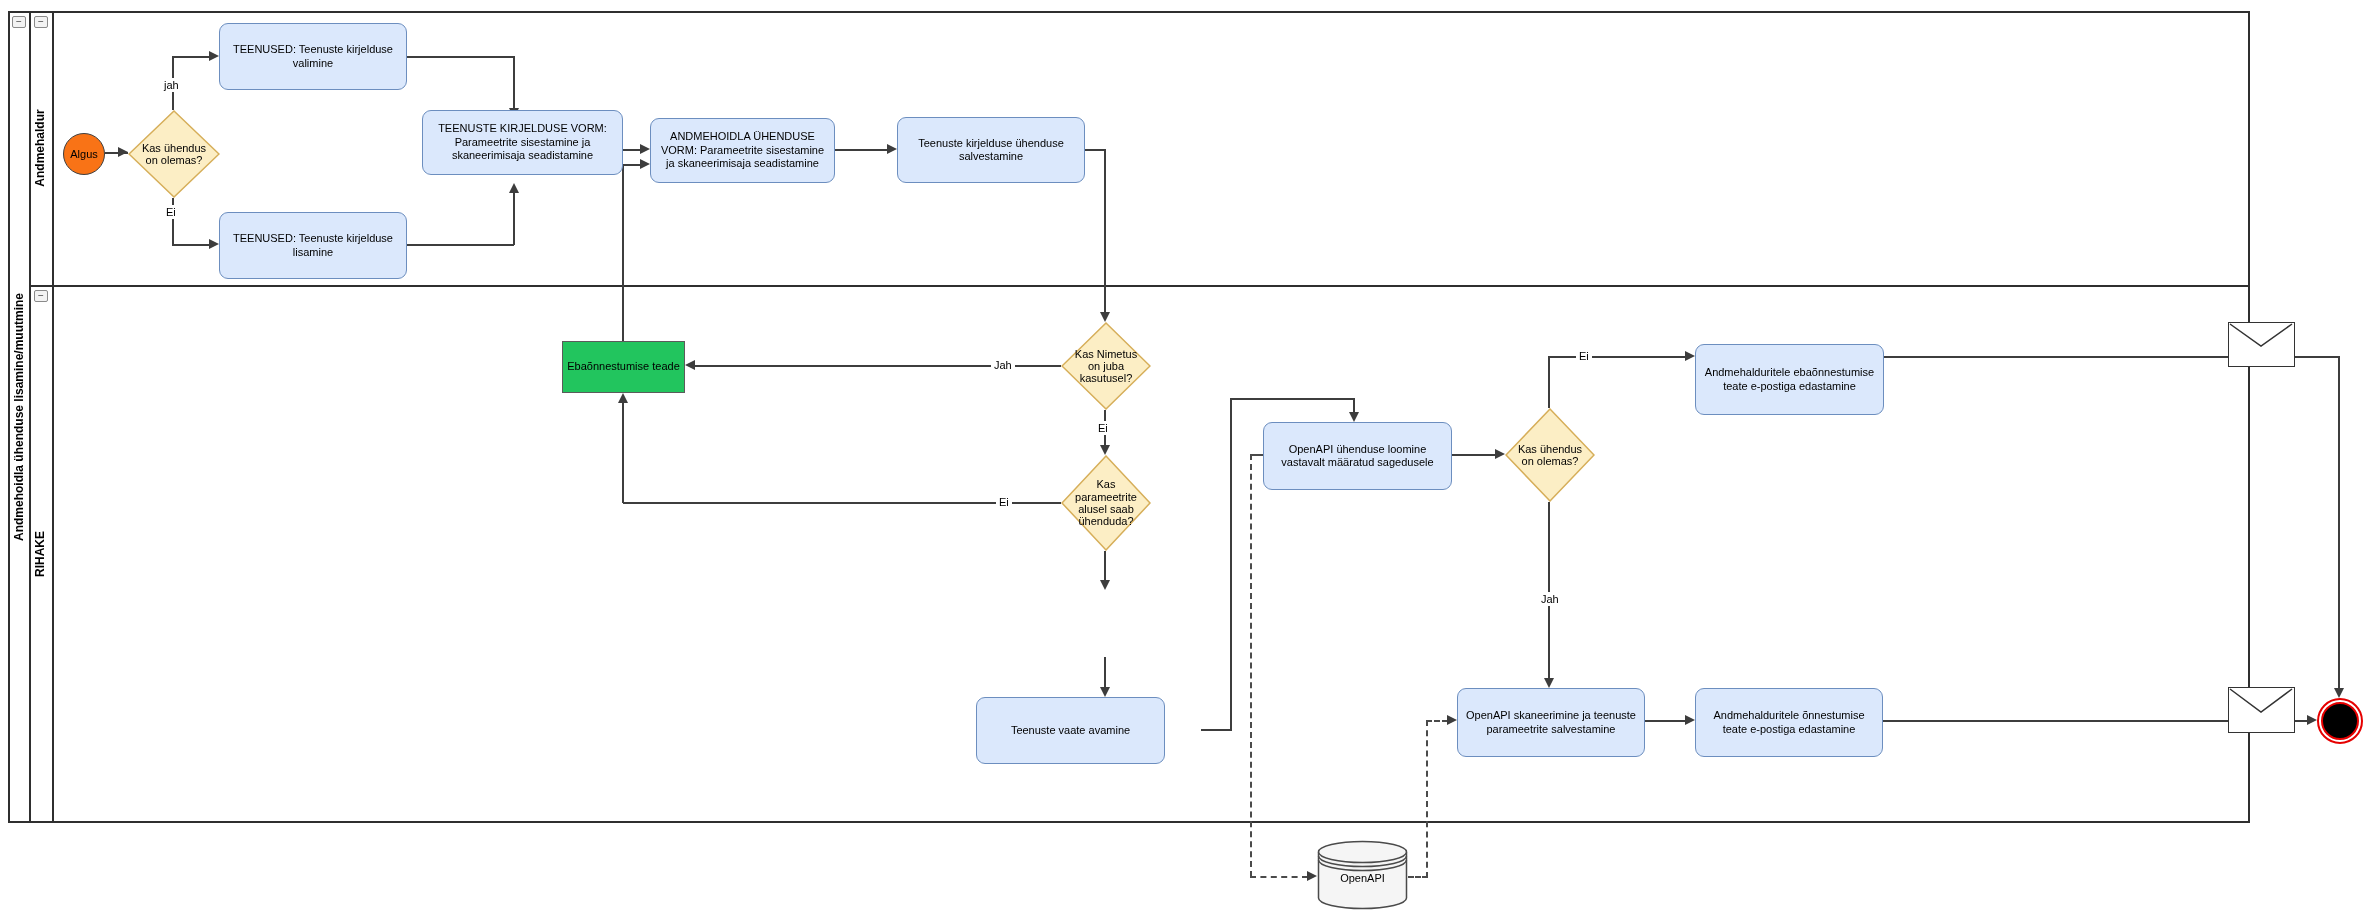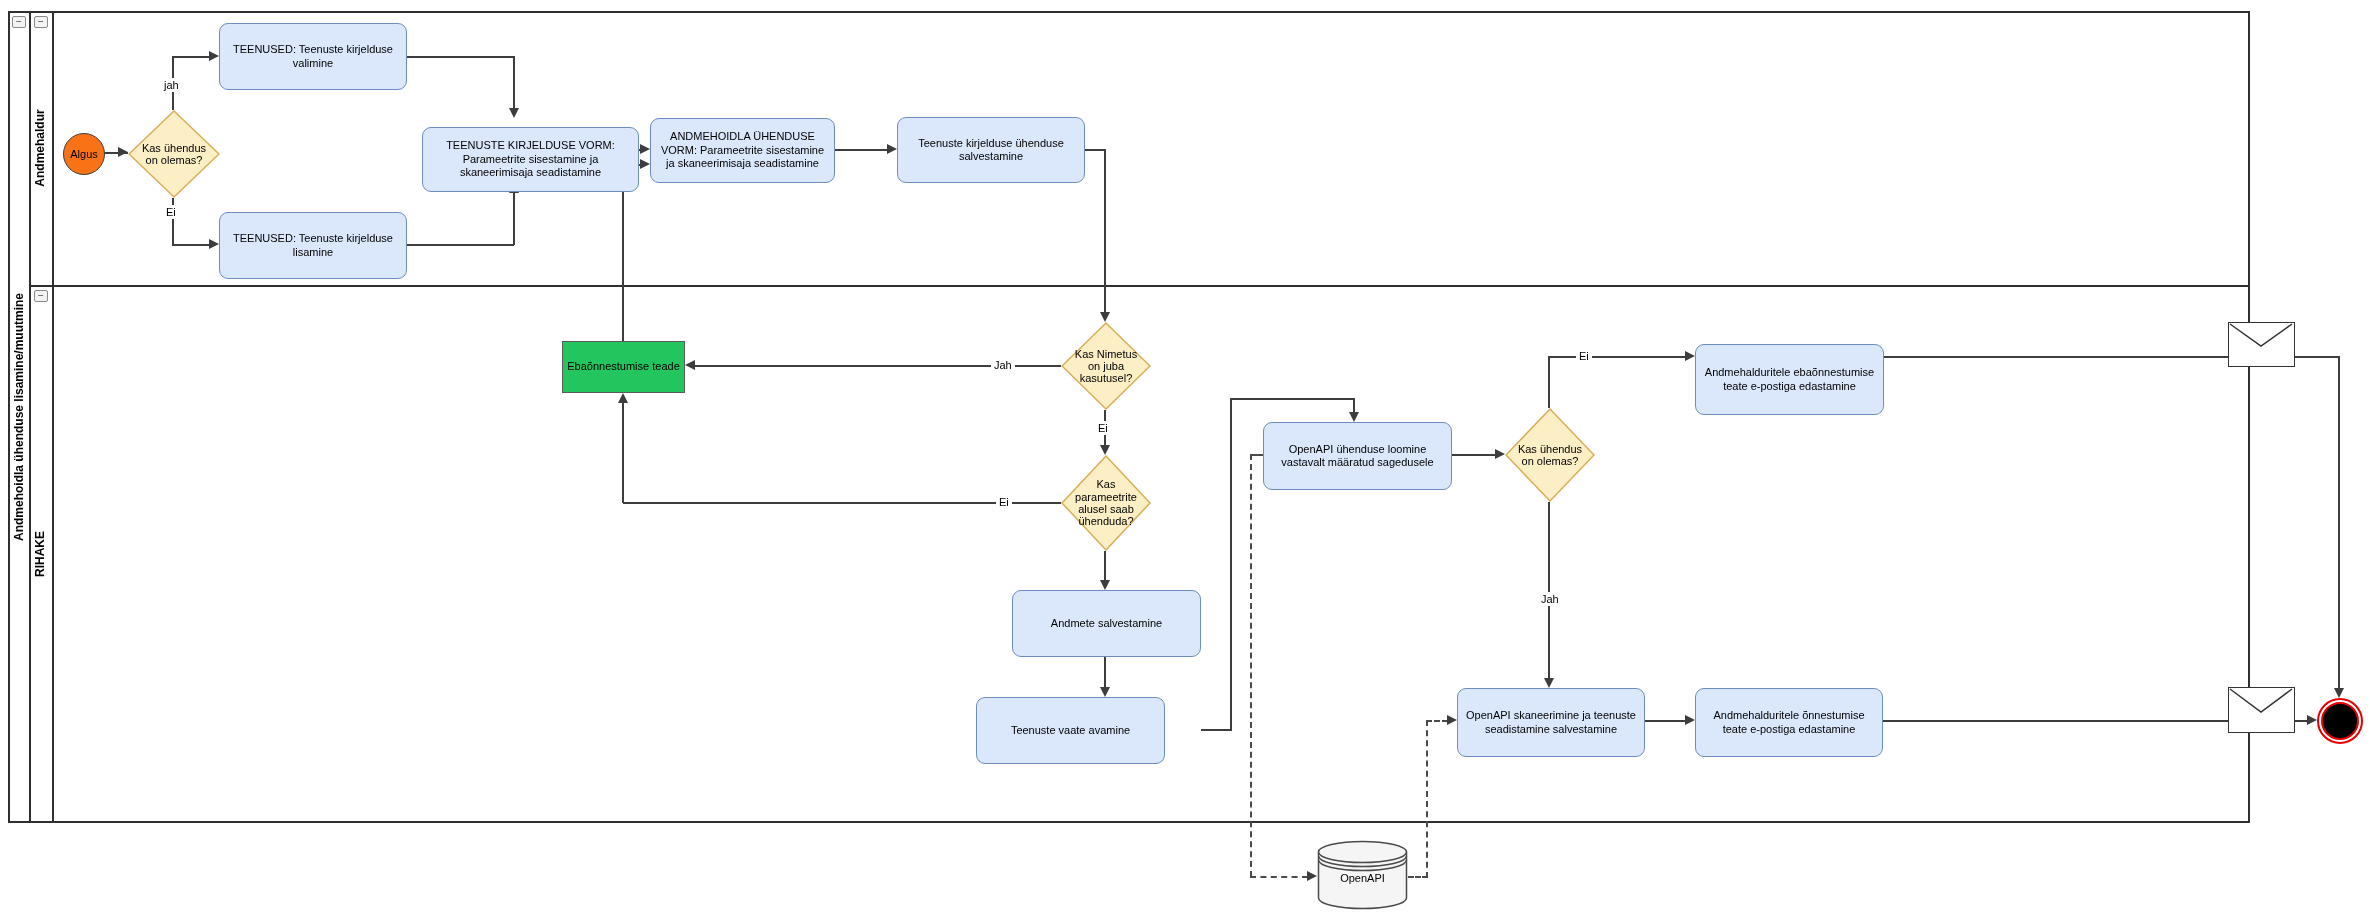--- a/index.html
+++ b/index.html
@@ -168,21 +168,21 @@
       </svg>
     <div class="gtext">Kas ühendus on olemas?</div>
   </div>
 
   <div class="task" style="left:219px;top:23px;width:188px;height:67px;">
     <span>TEENUSED: Teenuste kirjelduse valimine</span>
   </div>
   <div class="task" style="left:219px;top:212px;width:188px;height:67px;">
     <span>TEENUSED: Teenuste kirjelduse lisamine</span>
   </div>
-  <div class="task" style="left:422px;top:127px;width:217px;height:65px;">
+  <div class="task" style="left:422px;top:110px;width:201px;height:65px;">
     <span>TEENUSTE KIRJELDUSE VORM: Parameetrite sisestamine ja skaneerimisaja seadistamine</span>
   </div>
   <div class="task" style="left:897px;top:117px;width:188px;height:66px;">
     <span>Teenuste kirjelduse ühenduse salvestamine</span>
   </div>
   <div class="task" style="left:650px;top:118px;width:185px;height:65px;">
     <span>ANDMEHOIDLA ÜHENDUSE VORM: Parameetrite sisestamine ja skaneerimisaja seadistamine</span>
   </div>
 
   <div class="gw" style="left:1061px;top:322px;width:90px;height:88px;">
@@ -196,42 +196,39 @@
     <span>Ebaõnnestumise teade</span>
   </div>
 
   <div class="gw" style="left:1061px;top:455px;width:90px;height:96px;">
     <svg width="90" height="96">
         <polygon points="45,1 89,48 45,95 1,48" fill="#fceec5" stroke="#d6ae59" stroke-width="1.5"></polygon>
       </svg>
     <div class="gtext">Kas parameetrite alusel saab ühenduda?</div>
   </div>
 
-  <div class="task" style="left:1012px;top:590px;width:189px;height:67px;">
-    <span>Andmete salvestamine</span>
-  </div>
   <div class="task" style="left:976px;top:697px;width:189px;height:67px;">
     <span>Teenuste vaate avamine</span>
   </div>
   <div class="task" style="left:1263px;top:422px;width:189px;height:68px;">
     <span>OpenAPI ühenduse loomine vastavalt määratud sagedusele</span>
   </div>
 
   <div class="gw" style="left:1505px;top:408px;width:90px;height:94px;">
     <svg width="90" height="94">
         <polygon points="45,1 89,47 45,93 1,47" fill="#fceec5" stroke="#d6ae59" stroke-width="1.5"></polygon>
       </svg>
     <div class="gtext">Kas ühendus on olemas?</div>
   </div>
 
   <div class="task" style="left:1695px;top:324px;width:189px;height:71px;margin-top:20px;">
     <span>Andmehalduritele ebaõnnestumise teate e-postiga edastamine</span>
   </div>
   <div class="task" style="left:1457px;top:688px;width:188px;height:69px;">
-    <span>OpenAPI skaneerimine ja teenuste seadistamine salvestamine</span>
+    <span>OpenAPI skaneerimine ja teenuste parameetrite salvestamine</span>
   </div>
   <div class="task" style="left:1695px;top:688px;width:188px;height:69px;">
     <span>Andmehalduritele õnnestumise teate e-postiga edastamine</span>
   </div>
 
   <div class="msgev" style="left:2228px;top:322px;width:67px;height:45px;">
     <svg width="64" height="42" viewBox="0 0 64 42">
       <path d="M1,1 L32,23 L63,1" fill="none" stroke="#333" stroke-width="1.5"></path>
     </svg>
   </div>

